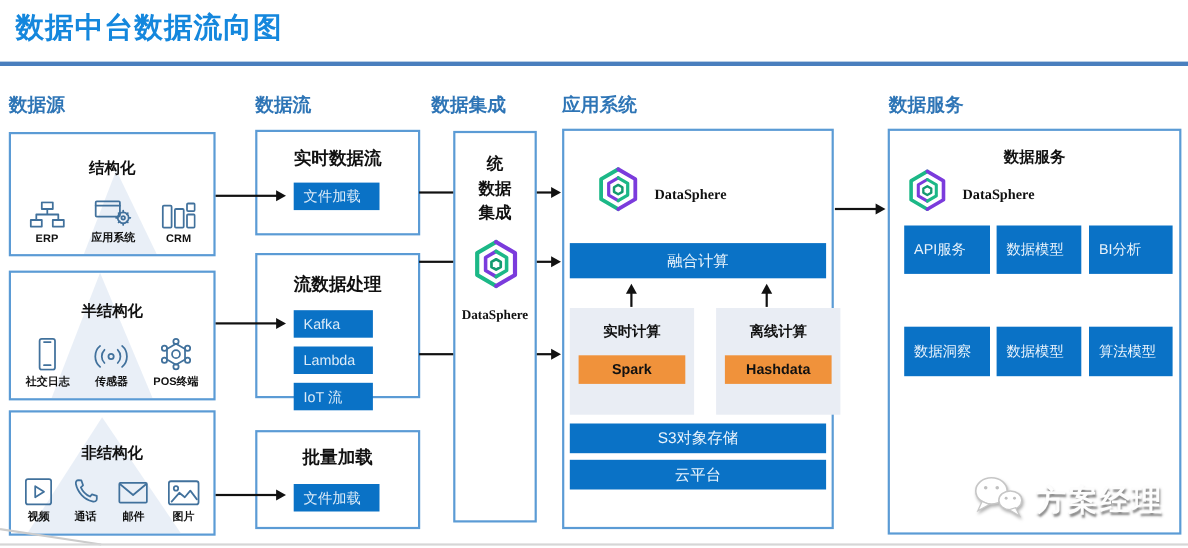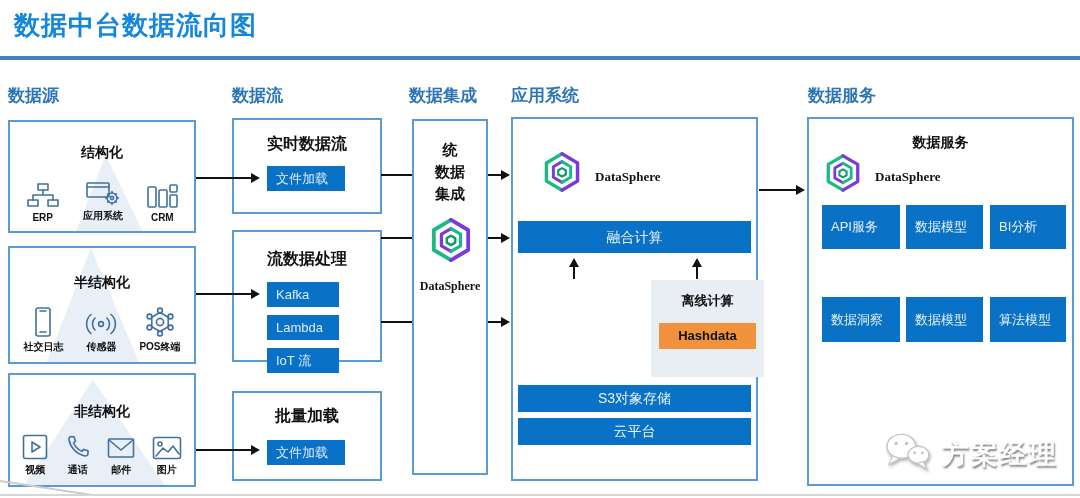--- a/index.html
+++ b/index.html
@@ -54,21 +54,21 @@
 </head>
 <body>
 
 <div class="stage">
 
   <div class="title">数据中台数据流向图</div>
   <div class="rule"></div>
 
   <div class="col-header" style="left:8px">数据源</div>
   <div class="col-header" style="left:232px">数据流</div>
-  <div class="col-header" style="left:409px">数据集成</div>
+  <div class="col-header" style="left:392px">数据集成</div>
   <div class="col-header" style="left:511px">应用系统</div>
   <div class="col-header" style="left:808px">数据服务</div>
 
   <div class="box" style="left:8px;top:120px;width:188px;height:113px">
     <div class="beam" style="clip-path:polygon(52% 30%,36% 100%,72% 100%)"></div>
     <div class="box-title" style="top:22px">结构化</div>
     <div class="icon-row">
       <div class="item">
         <span class="icon">
           <svg width="34" height="26" viewBox="0 0 34 26">
@@ -234,20 +234,24 @@
         <path d="M22 19.5 L26.4 22 L26.4 26.8 L22 29.3 L17.6 26.8 L17.6 22 Z" stroke="#139a6f" stroke-width="2.6" fill="none"></path>
       </svg>
     </span>
     <div class="product-label" style="left:82px;top:50px">DataSphere</div>
 
     <div class="bar" style="left:5px;top:102px;width:233px;height:32px;line-height:32px">融合计算</div>
 
     <div class="uarrow" style="left:60px;top:147px;height:13px"></div>
     <div class="uarrow" style="left:183px;top:147px;height:13px"></div>
 
+    <div class="panel" style="left:5px;top:161px;width:113px;height:97px">
+      <div class="panel-title">实时计算</div>
+      <div class="orange-btn" style="left:8px;top:43px;width:97px">Spark</div>
+    </div>
     <div class="panel" style="left:138px;top:161px;width:113px;height:97px">
       <div class="panel-title">离线计算</div>
       <div class="orange-btn" style="left:8px;top:43px;width:97px">Hashdata</div>
     </div>
 
     <div class="bar" style="left:5px;top:266px;width:233px;height:27px;line-height:27px">S3对象存储</div>
     <div class="bar" style="left:5px;top:299px;width:233px;height:27px;line-height:27px">云平台</div>
   </div>
 
   <div class="box" style="left:807px;top:117px;width:267px;height:369px">

